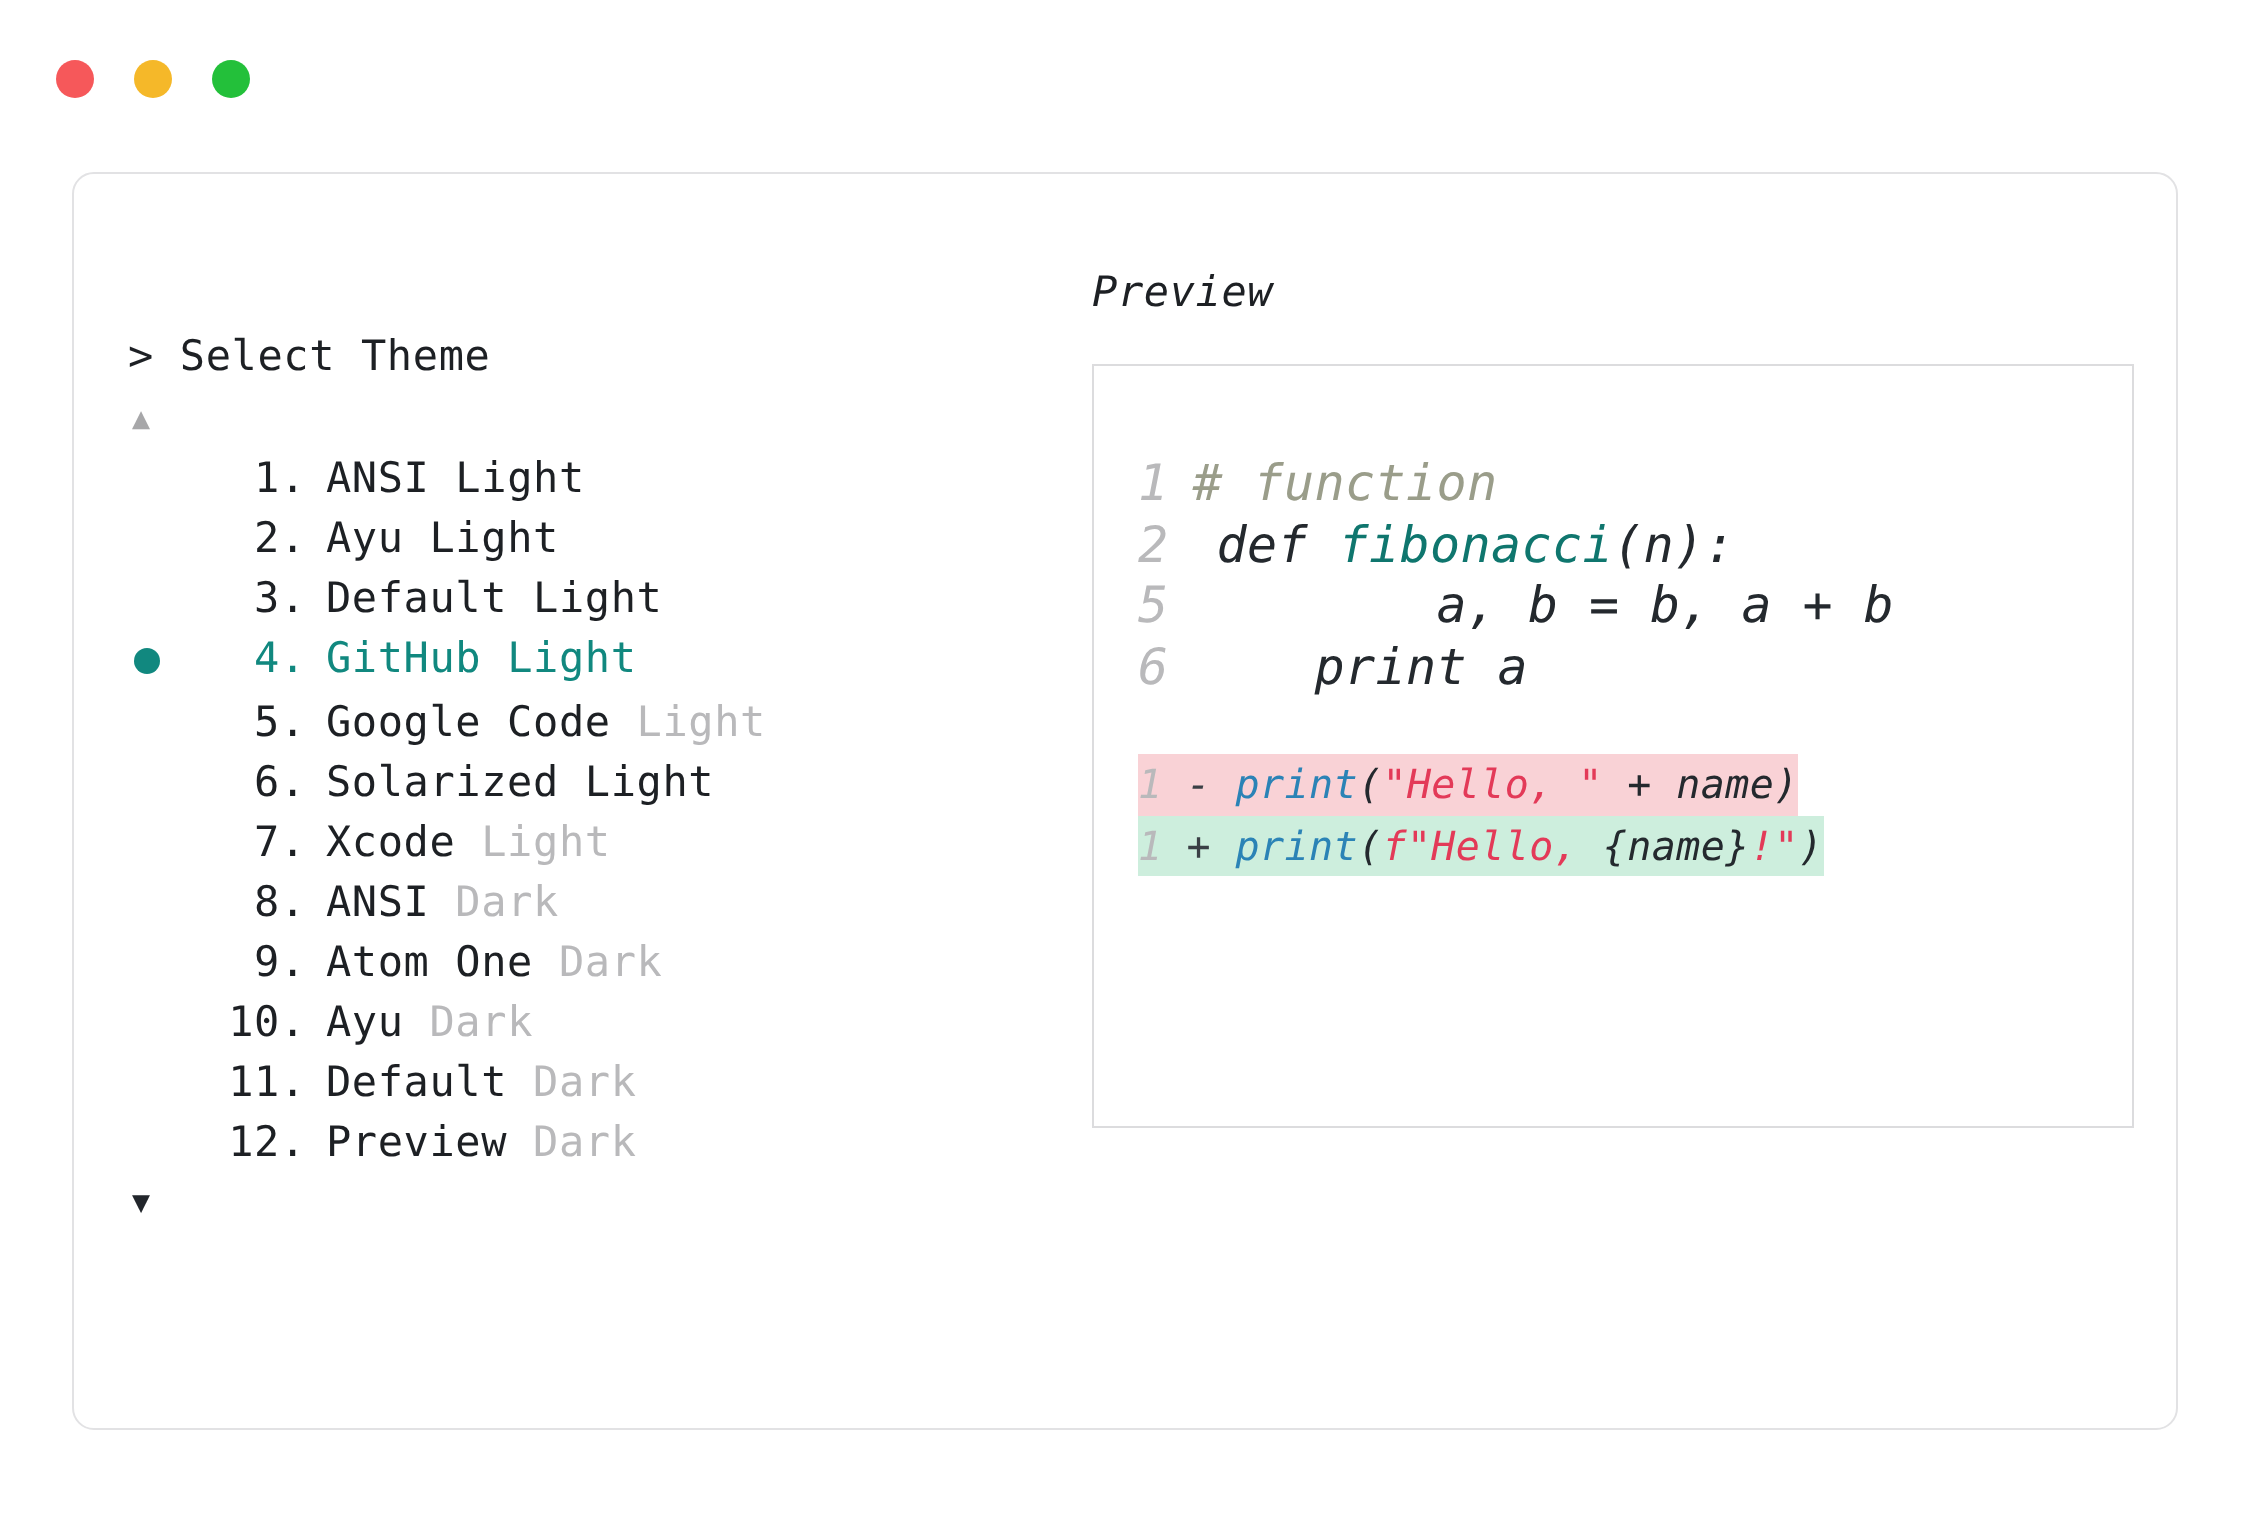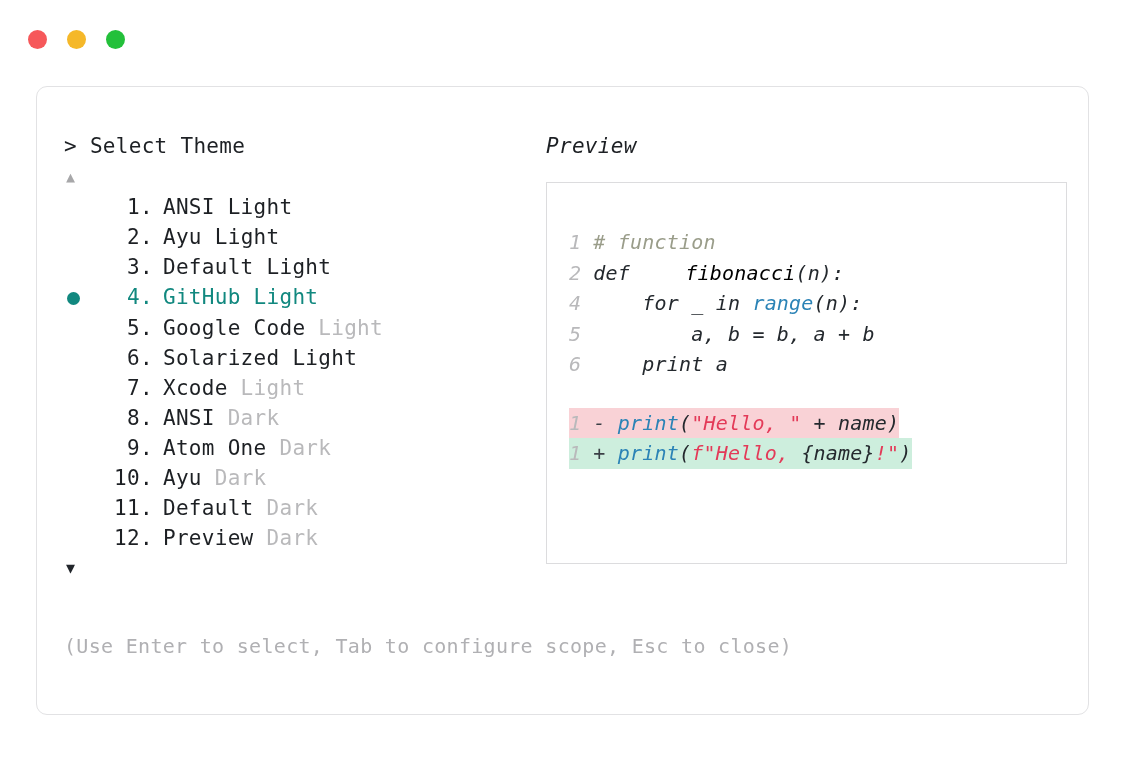--- a/index.html
+++ b/index.html
@@ -59,20 +59,21 @@
     top: 45px;
     width: 470px;
   }
 
   .prompt-header {
     font-size: 21px;
     line-height: 28px;
     color: #1d2024;
     letter-spacing: 0.3px;
     white-space: pre;
+    margin-top: 32px;
   }
 
   .scroll-arrow {
     font-size: 15px;
     line-height: 22px;
     height: 22px;
     margin-left: 2px;
     letter-spacing: 0;
   }
   .scroll-arrow.up   { color: #a7a7a9; margin-top: 6px; }
@@ -152,21 +153,21 @@
     width: 521px;
     height: 382px;
     box-sizing: border-box;
     border: 1.6px solid #dcdcde;
     background: #ffffff;
     padding: 44px 0 0 22px;
     overflow: hidden;
   }
 
   .code-line {
-    font-size: 20px;
+    font-size: 25px;
     line-height: 30.5px;
     white-space: pre;
     letter-spacing: 0.2px;
     color: #24292e;
   }
   .ln {
     color: #b9b9bb;
     display: inline-block;
     width: 12px;
     text-align: right;
@@ -180,22 +181,22 @@
     letter-spacing: 0.2px;
     color: #24292e;
     width: fit-content;
   }
   .diff-line .ln { color: #b9b9bb; }
   .diff-del { background: #f9d2d6; }
   .diff-ins { background: #cdeedd; }
 
   
   .tok-comment { color: #9a9d8a; }
-  .tok-keyword { color: #24292e; }
-  .tok-func    { color: #000000; margin-left: 43px; }
+  .tok-keyword { color: #24292e; margin-left: 12px; }
+  .tok-func    { color: #0f766e; }
   .tok-num     { color: #11887f; }
   .tok-builtin { color: #2b83b6; }
   .tok-call    { color: #2b83b6; }
   .tok-string  { color: #e33a58; }
   .tok-plain   { color: #24292e; }
   .tok-sign    { color: #3a3f45; }
 </style>
 </head>
 <body>
 
@@ -221,29 +222,27 @@
           <div class="theme-row"><span class="bullet-col"></span><span class="idx-col">7</span><span class="idx-dot">.</span><span class="name-col">Xcode</span><span class="tag-col"> Light</span></div>
           <div class="theme-row"><span class="bullet-col"></span><span class="idx-col">8</span><span class="idx-dot">.</span><span class="name-col">ANSI</span><span class="tag-col"> Dark</span></div>
           <div class="theme-row"><span class="bullet-col"></span><span class="idx-col">9</span><span class="idx-dot">.</span><span class="name-col">Atom One</span><span class="tag-col"> Dark</span></div>
           <div class="theme-row"><span class="bullet-col"></span><span class="idx-col">10</span><span class="idx-dot">.</span><span class="name-col">Ayu</span><span class="tag-col"> Dark</span></div>
           <div class="theme-row"><span class="bullet-col"></span><span class="idx-col">11</span><span class="idx-dot">.</span><span class="name-col">Default</span><span class="tag-col"> Dark</span></div>
           <div class="theme-row"><span class="bullet-col"></span><span class="idx-col">12</span><span class="idx-dot">.</span><span class="name-col">Preview</span><span class="tag-col"> Dark</span></div>
         </div>
       <div class="scroll-arrow down">▼</div>
     </div>
 
-    <div class="hint">(Use Enter to select, Tab to configure scope, Esc to close)</div>
 
     <div class="right-col">
       <div class="preview-label">Preview</div>
       <div class="preview-box">
         <div id="code-block">
             <div class="code-line"><span class="ln">1</span><span> </span><span class="tok-comment"># function</span></div>
             <div class="code-line"><span class="ln">2</span><span> </span><span class="tok-keyword">def </span><span class="tok-func">fibonacci</span><span class="tok-plain">(n):</span></div>
-            <div class="code-line"><span class="ln">4</span><span> </span><span class="tok-plain">    for _ in </span><span class="tok-builtin">range</span><span class="tok-plain">(n):</span></div>
             <div class="code-line"><span class="ln">5</span><span> </span><span class="tok-plain">        a, b = b, a + b</span></div>
             <div class="code-line"><span class="ln">6</span><span> </span><span class="tok-plain">    print a</span></div>
           </div>
         <div class="code-gap"></div>
         <div id="diff-block">
             <div class="diff-line diff-del"><span class="ln">1</span><span class="tok-sign"> - </span><span class="tok-call">print</span><span class="tok-plain">(</span><span class="tok-string">"Hello, "</span><span class="tok-plain"> + name)</span></div>
             <div class="diff-line diff-ins"><span class="ln">1</span><span class="tok-sign"> + </span><span class="tok-call">print</span><span class="tok-plain">(</span><span class="tok-string">f"Hello, </span><span class="tok-plain">{name}</span><span class="tok-string">!"</span><span class="tok-plain">)</span></div>
           </div>
       </div>
     </div>

